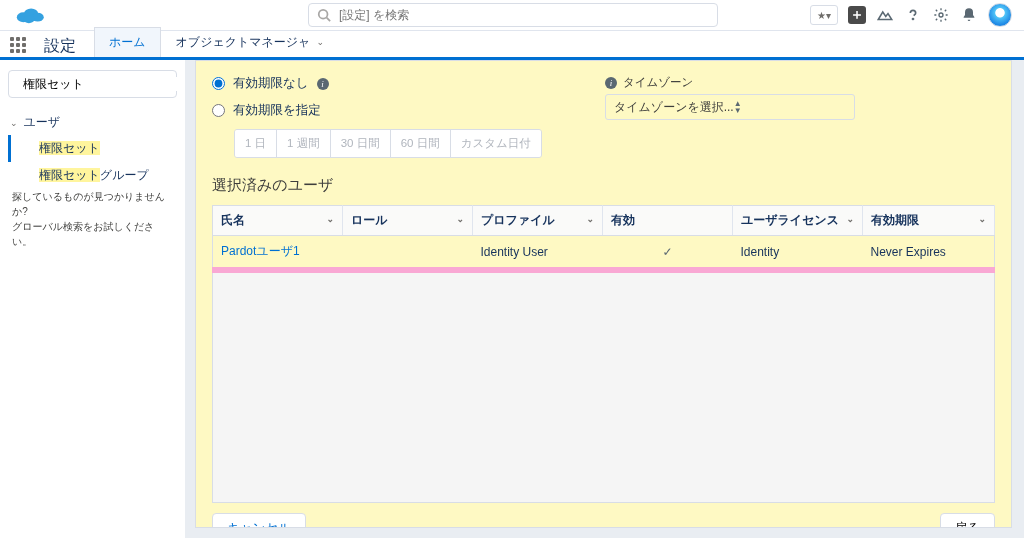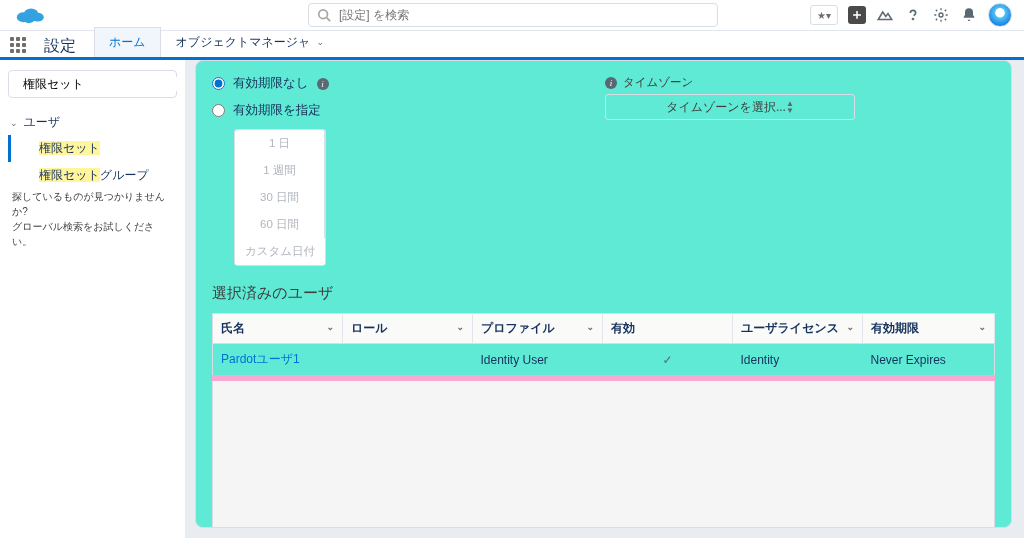--- a/index.html
+++ b/index.html
@@ -35,31 +35,31 @@
 .side-search input { border: none; outline: none; flex: 1; font-size: 12px; }
 .tree-section { font-size: 12px; color: #16325c; padding: 4px 2px; display: flex; align-items: center; cursor: pointer; }
 .tree-section .caret { font-size: 9px; margin-right: 6px; color: #706e6b; }
 .tree-item { font-size: 12px; padding: 5px 4px 5px 28px; cursor: pointer; border-left: 3px solid transparent; }
 .tree-item.active { border-left: 3px solid #0070d2; background: #fff; }
 .hl { background: #fff59d; }
 .side-help { font-size: 10px; line-height: 1.5; color: #3e3e3c; padding: 0 4px; }
 
 
 .content { flex: 1; background: #e9edf2; padding: 0 12px 10px 10px; display: flex; flex-direction: column; position: relative; }
-.panel { background: #5eead4; border: 1px solid #d8dde6; border-radius: 8px; padding: 14px 16px; flex: 1; display: flex; flex-direction: column; overflow: hidden; }
+.panel { background: #fef9c3; border: 1px solid #d8dde6; border-radius: 0; padding: 14px 16px; flex: 1; display: flex; flex-direction: column; overflow: hidden; }
 
 .radio-row { display: flex; align-items: center; font-size: 12.5px; margin-bottom: 10px; }
 .radio-row input { margin-right: 8px; accent-color: #0070d2; }
 .info-dot { width: 12px; height: 12px; border-radius: 50%; background: #5a6872; color: #fff; font-size: 9px; display: inline-flex; align-items: center; justify-content: center; margin-left: 8px; font-style: italic; font-family: serif; }
 
-.duration-btns { display: flex; border: 1px solid #d8dde6; border-radius: 3px; overflow: hidden; margin: 4px 0 0 22px; width: fit-content; flex-direction: column; }
+.duration-btns { display: flex; border: 1px solid #d8dde6; border-radius: 3px; overflow: hidden; margin: 4px 0 0 22px; width: fit-content; }
 .duration-btns button { background: #fff; border: none; border-right: 1px solid #d8dde6; padding: 6px 10px; font-size: 11.5px; color: #b0b5bd; cursor: not-allowed; }
 .duration-btns button:last-child { border-right: none; }
 .tz-label { font-size: 11.5px; color: #3e3e3c; margin-bottom: 4px; display: flex; align-items: center; }
-.tz-select { width: 250px; height: 26px; border: 1px solid #d8dde6; border-radius: 3px; display: flex; align-items: center; justify-content: center; padding: 0 8px; font-size: 12px; color: #3e3e3c; }
+.tz-select { width: 250px; height: 26px; border: 1px solid #d8dde6; border-radius: 3px; display: flex; align-items: center; justify-content: flex-start; padding: 0 8px; font-size: 12px; color: #3e3e3c; }
 .tz-select .updn { font-size: 8px; line-height: 7px; color: #5a6872; }
 
 .upper-form { display: flex; align-items: flex-start; gap: 40px; }
 .left-form { flex: 0 0 auto; }
 .right-form { margin-left: auto; padding-right: 140px; }
 
 .section-head { font-size: 15px; font-weight: 400; color: #3e3e3c; margin: 18px 0 10px 0; }
 
 .data-table { width: 100%; border: 1px solid #d8dde6; border-collapse: collapse; font-size: 12px; }
 .data-table th { background: #fafaf9; border-bottom: 1px solid #d8dde6; border-right: 1px solid #e0e5ee; padding: 6px 8px; text-align: left; font-weight: 600; position: relative; }

